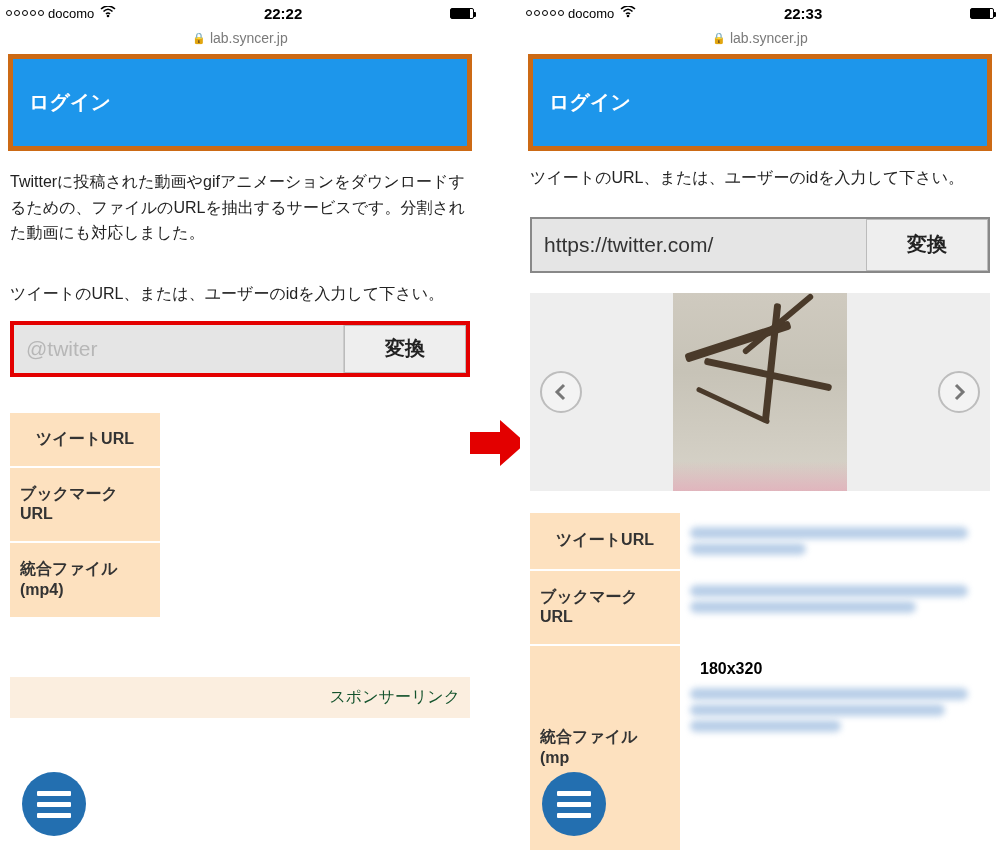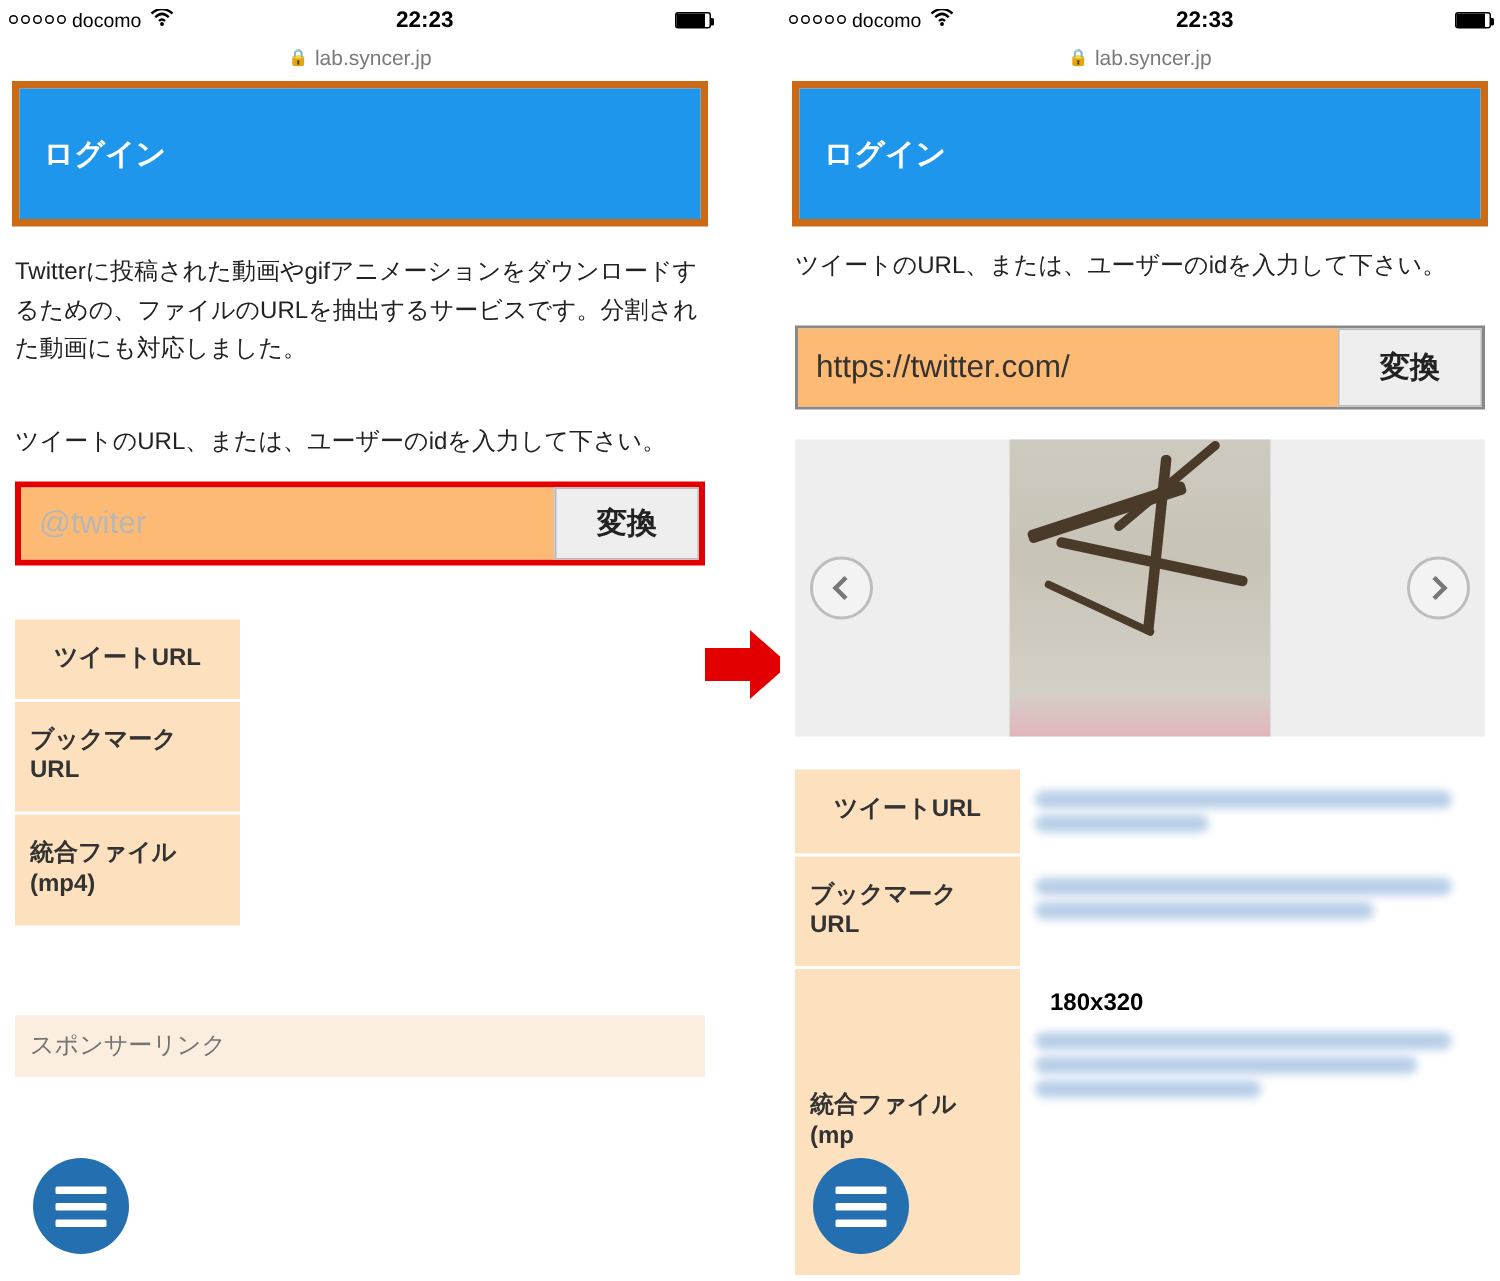--- a/index.html
+++ b/index.html
@@ -21,32 +21,32 @@
   .login-frame{margin:4px 8px 8px 8px;border:5px solid #cc6a15;}
   .login-btn{background:#1d96eb;color:#fff;text-align:left;font-weight:700;font-size:20px;padding:30px 16px;}
   .desc{padding:10px 10px 14px 10px;font-size:16px;color:#222;line-height:1.6;}
   .desc2{padding:6px 10px 10px 10px;font-size:16px;color:#222;line-height:1.6;}
   .section-hdr{margin:10px 10px 0 10px;border:1px solid #e5e5e5;background:#fafafa;}
   .section-hdr-inner{border-left:6px solid #c97e33;padding:14px 12px;font-weight:700;font-size:17px;}
   .instr{padding:24px 10px 16px 10px;font-size:16px;color:#222;}
   .form-row{display:flex;margin:0 10px;height:56px;}
   .form-row.outlined{border:4px solid #e30000;}
   .form-row.plain .tinput{border:2px solid #888;}
-  .tinput{flex:1;border:none;outline:none;font-size:21px;padding:0 12px;color:#333;background:#fdba74;}
+  .tinput{flex:1;border:none;outline:none;font-size:21px;padding:0 12px;color:#333;background:#e5e5e5;}
   .tinput::placeholder{color:#b7b7b7;}
   .form-row.outlined .tinput{border-right:1px solid #ccc;}
-  .conv-btn{width:96px;background:#eee;border:1px solid #bbb;font-size:20px;font-weight:700;color:#222;display:flex;align-items:center;justify-content:center;}
+  .conv-btn{width:122px;background:#eee;border:1px solid #bbb;font-size:20px;font-weight:700;color:#222;display:flex;align-items:center;justify-content:center;}
   .form-row.plain{border:2px solid #888;}
   .form-row.plain .tinput{border:none;}
   .table{margin:36px 10px 0 10px;font-size:16px;}
   .trow{display:flex;border-bottom:2px solid #fff;}
   .tlabel{width:150px;background:#fde1bf;padding:16px 10px;font-weight:600;color:#333;display:flex;align-items:center;justify-content:center;line-height:1.3;}
   .tval{flex:1;padding:16px 10px;color:#1565c0;font-size:15px;}
   .blur-line{height:12px;margin:4px 0;border-radius:6px;background:#b9cfe8;filter:blur(3px);}
-  .sponsor{margin:24px 10px 0 10px;text-align:left;background:#fbeedf;padding:10px;font-size:16px;color:#737373;}
+  .sponsor{margin:24px 10px 0 10px;text-align:right;background:#fbeedf;padding:10px;font-size:16px;color:#14532d;}
   .fab{position:absolute;bottom:18px;left:22px;width:64px;height:64px;border-radius:50%;background:#236fb0;display:flex;flex-direction:column;align-items:center;justify-content:center;gap:6px;}
   .fab .bar{width:34px;height:5px;background:#fff;border-radius:1px;}
   .arrow{position:absolute;left:470px;top:420px;width:56px;height:46px;}
   .arrow svg{width:56px;height:46px;}
   .carousel{margin:20px 10px 0 10px;height:198px;background:#eee;position:relative;display:flex;align-items:center;justify-content:center;}
   .nav{position:absolute;top:50%;transform:translateY(-50%);width:42px;height:42px;border-radius:50%;border:2px solid #bdbdbd;background:rgba(255,255,255,.3);display:flex;align-items:center;justify-content:center;}
   .nav.left{left:10px;} .nav.right{right:10px;}
   .nav svg{width:18px;height:18px;stroke:#777;fill:none;stroke-width:3;}
   .thumb{width:174px;height:198px;background:linear-gradient(180deg,#cfcabf 0%,#c7c3b7 40%,#d8d4ca 100%);position:relative;overflow:hidden;}
   .branch{position:absolute;background:#4a3a2a;border-radius:3px;}
@@ -76,21 +76,21 @@
             <span class="dot"></span>
         </span>
         <span>docomo</span>
         <span class="wifi">
           <svg width="16" height="12" viewBox="0 0 16 12">
               <path d="M8 11 L8 11 M1 3 Q8 -3 15 3 M3.5 5.5 Q8 1 12.5 5.5 M6 8 Q8 6 10 8" stroke="#000" stroke-width="1.6" fill="none"></path>
               <circle cx="8" cy="10" r="1.3" fill="#000"></circle>
             </svg>
         </span>
       </div>
-      <div class="clock">22:23</div>
+      <div class="clock">22:22</div>
       <div class="battery">
           <div class="batt-body">
             <div class="batt-fill"></div>
           </div>
         </div>
     </div>
     <div class="urlbar">
       <span class="lock">🔒</span>
       <span>lab.syncer.jp</span>
     </div>

